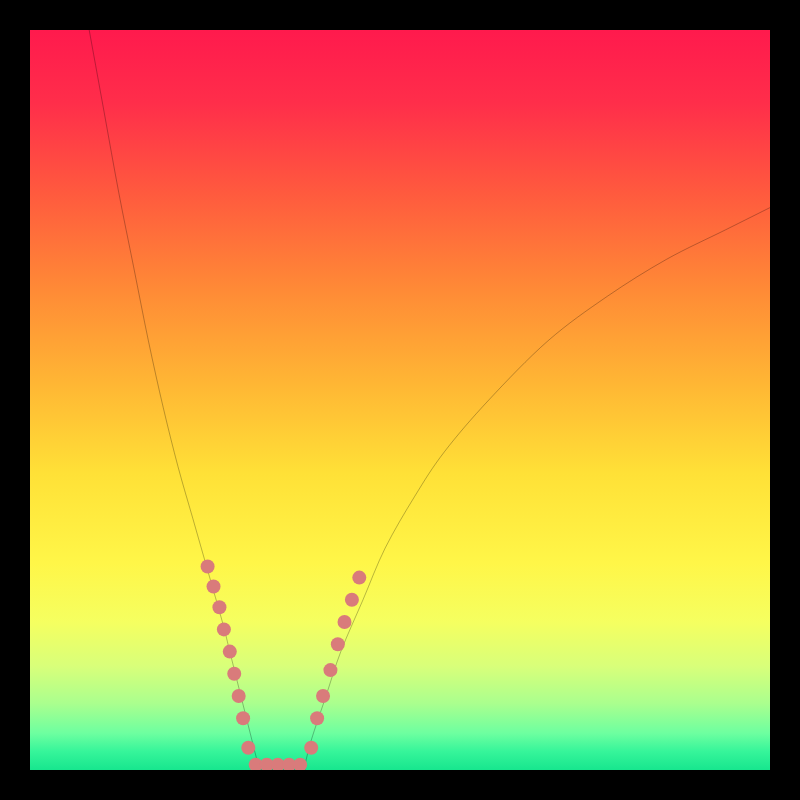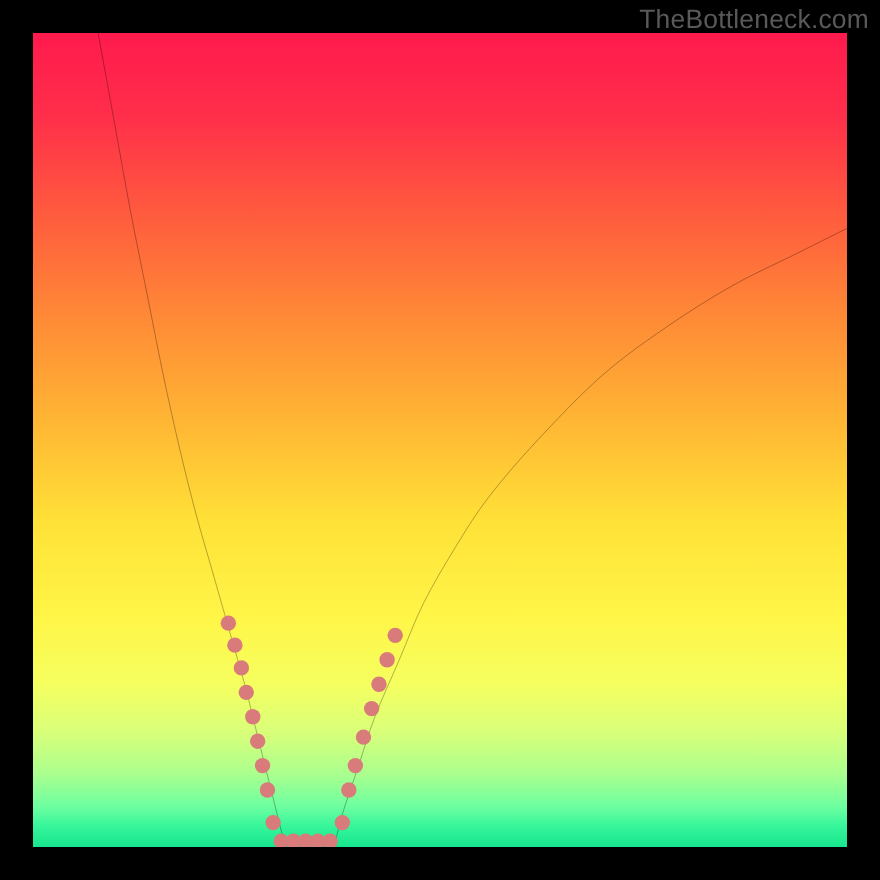--- a/index.html
+++ b/index.html
@@ -43,21 +43,20 @@
     position: absolute;
     left: 0; top: 0;
     width: 100%;
     height: 100%;
   }
 </style>
 </head>
 <body>
 
 <div class="frame">
-  <div class="watermark">TheBottleneck.com</div>
   <div class="plot-area">
     <svg class="gradient" viewBox="0 0 100 100" preserveAspectRatio="none">
       <defs>
         <linearGradient id="bg-grad" x1="0" y1="0" x2="0" y2="1">
             <stop offset="0%" stop-color="#ff1a4d"></stop>
             <stop offset="10%" stop-color="#ff2e4a"></stop>
             <stop offset="22%" stop-color="#ff5a3e"></stop>
             <stop offset="35%" stop-color="#ff8a36"></stop>
             <stop offset="48%" stop-color="#ffb734"></stop>
             <stop offset="60%" stop-color="#ffe137"></stop>

